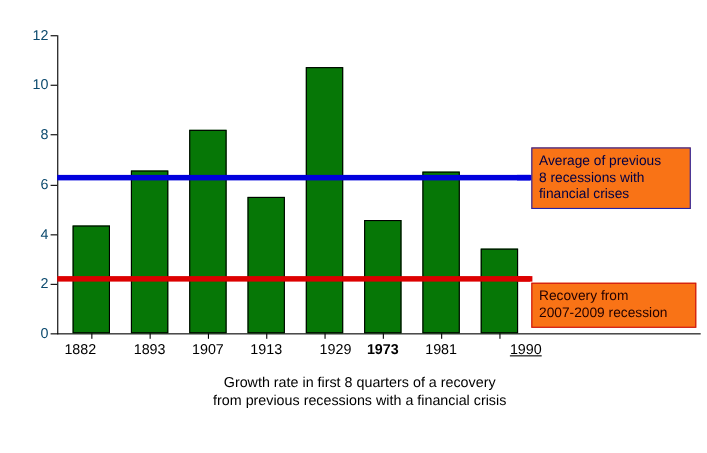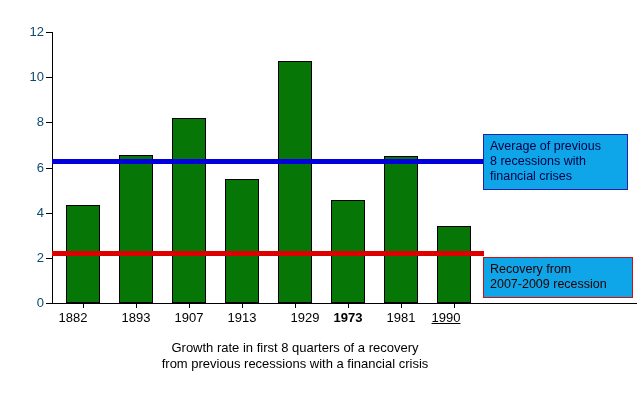--- a/index.html
+++ b/index.html
@@ -93,21 +93,21 @@
   .ref-line {
     position: absolute;
     height: 5px;
   }
   .ref-line.blue { background: #0000dd; }
   .ref-line.red  { background: #dd0000; }
   
   .callout {
     position: absolute;
     box-sizing: border-box;
-    background: #0ea5e9;
+    background: #f97316;
     padding: 4px 6px 5px 6px;
     font-size: 12.5px;
     line-height: 15px;
     color: #000033;
     white-space: pre-line;
   }
   .callout.blue {
     border: 1px solid #2222aa;
     color: #000044;
   }
@@ -124,20 +124,21 @@
   
   .caption {
     position: absolute;
     left: 0;
     top: 340px;
     width: 590px;
     text-align: center;
     font-size: 13px;
     line-height: 15.5px;
     color: #000000;
+    padding-left: 32px;
   }
   .caption-line { display: block; }
 </style>
 </head>
 <body>
 
 <div id="chart-root">
   <div class="plot-area" id="plot-area">
 
     <div class="axis-line y-axis"></div>
@@ -186,21 +187,21 @@
       <div class="x-tick" style="left: 295px;"></div>
       <div class="x-tick-label" style="left: 279px; width: 52px;">1929</div>
       <div class="bar" title="1973: 4.55" style="left: 331px; width: 34px; top: 200.246px; height: 102.754px; background: rgb(6, 119, 6);"></div>
       <div class="x-tick" style="left: 348px;"></div>
       <div class="x-tick-label" style="left: 322px; width: 52px; font-weight: bold;">1973</div>
       <div class="bar" title="1981: 6.5" style="left: 384px; width: 34px; top: 156.208px; height: 146.792px; background: rgb(6, 119, 6);"></div>
       <div class="x-tick" style="left: 401px;"></div>
       <div class="x-tick-label" style="left: 375px; width: 52px;">1981</div>
       <div class="bar" title="1990: 3.4" style="left: 437px; width: 34px; top: 226.217px; height: 76.7833px; background: rgb(6, 119, 6);"></div>
       <div class="x-tick" style="left: 454px;"></div>
-      <div class="x-tick-label" style="left: 420px; width: 52px; text-decoration: underline;">1990</div>
+      <div class="x-tick-label" style="left: 452px; width: 52px; text-decoration: underline;">1990</div>
       <div class="ref-line blue" style="left: 52px; width: 430px; top: 158.725px; background: rgb(0, 0, 221);"></div>
       <div class="ref-line red" style="left: 52px; width: 430px; top: 251.317px; background: rgb(221, 0, 0);"></div>
     </div>
 
   <div class="callout-stub blue" id="blue-stub" style="left: 470px; width: 14px; top: 158.725px;"></div>
   <div class="callout blue" id="blue-callout" style="left: 483px; top: 133.725px; width: 145px;">Average of previous
 8 recessions with
 financial crises</div>
 
   <div class="callout-stub red" id="red-stub" style="left: 470px; width: 14px; top: 251.317px;"></div>

